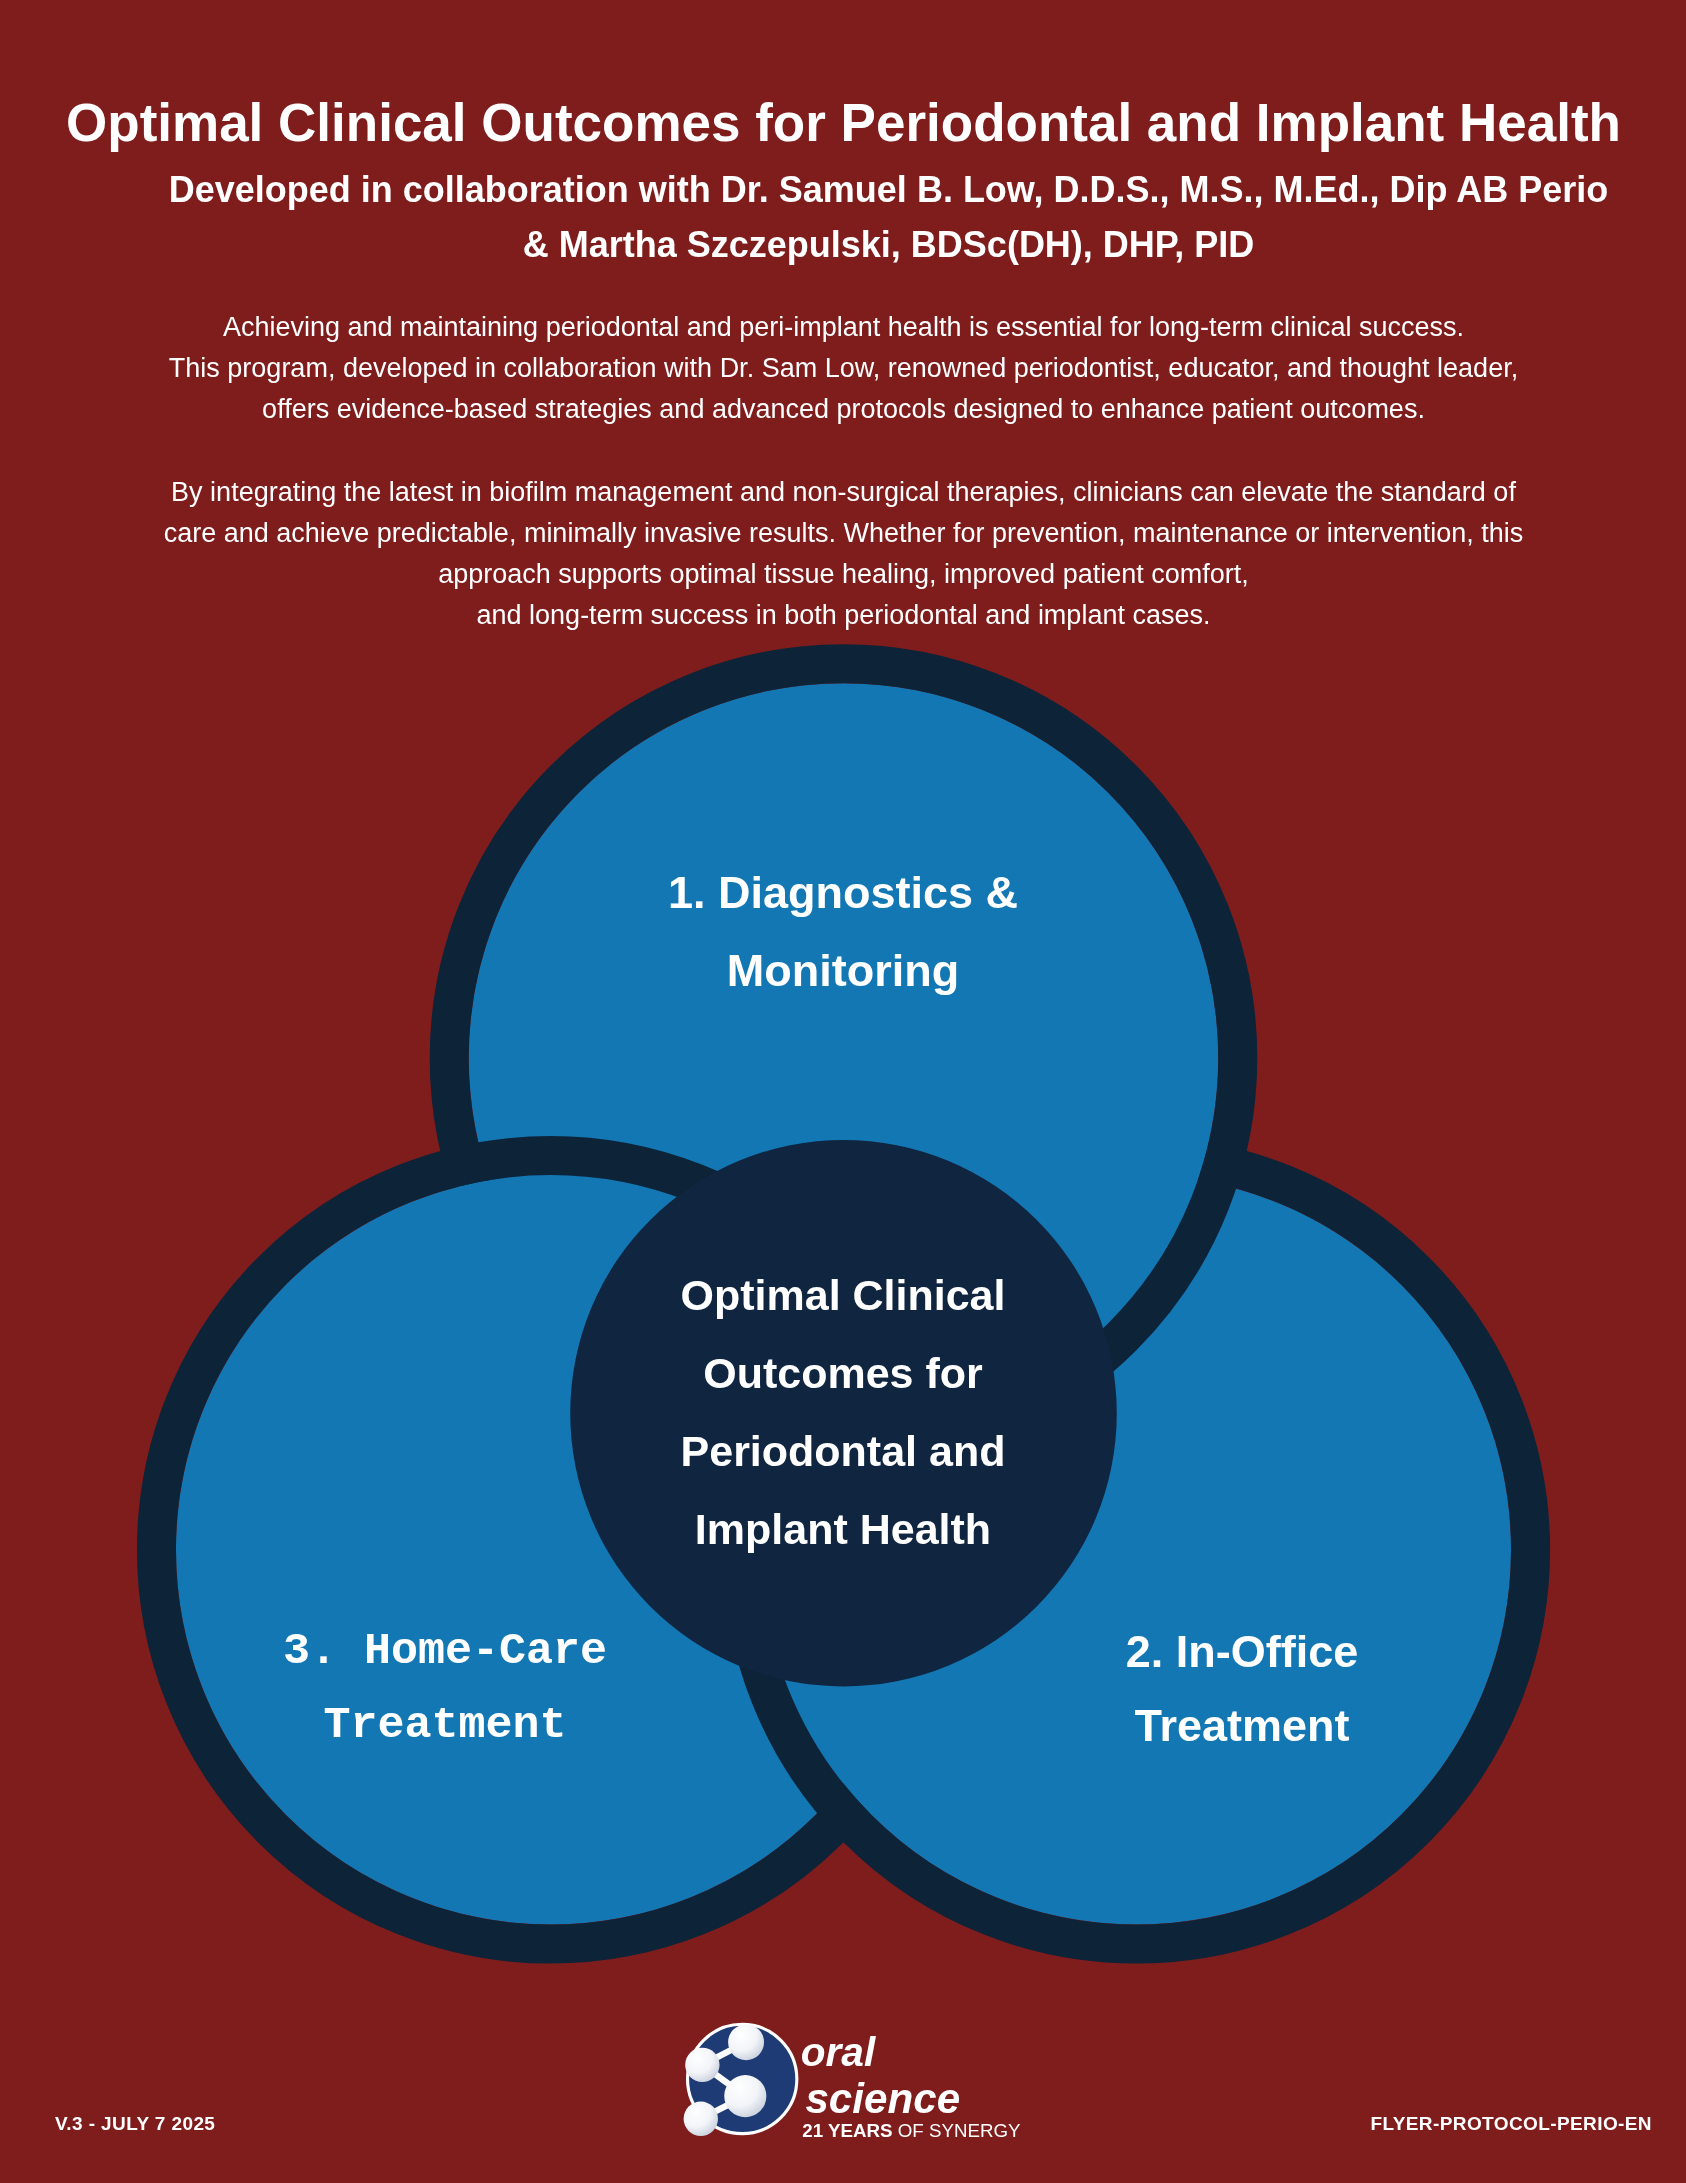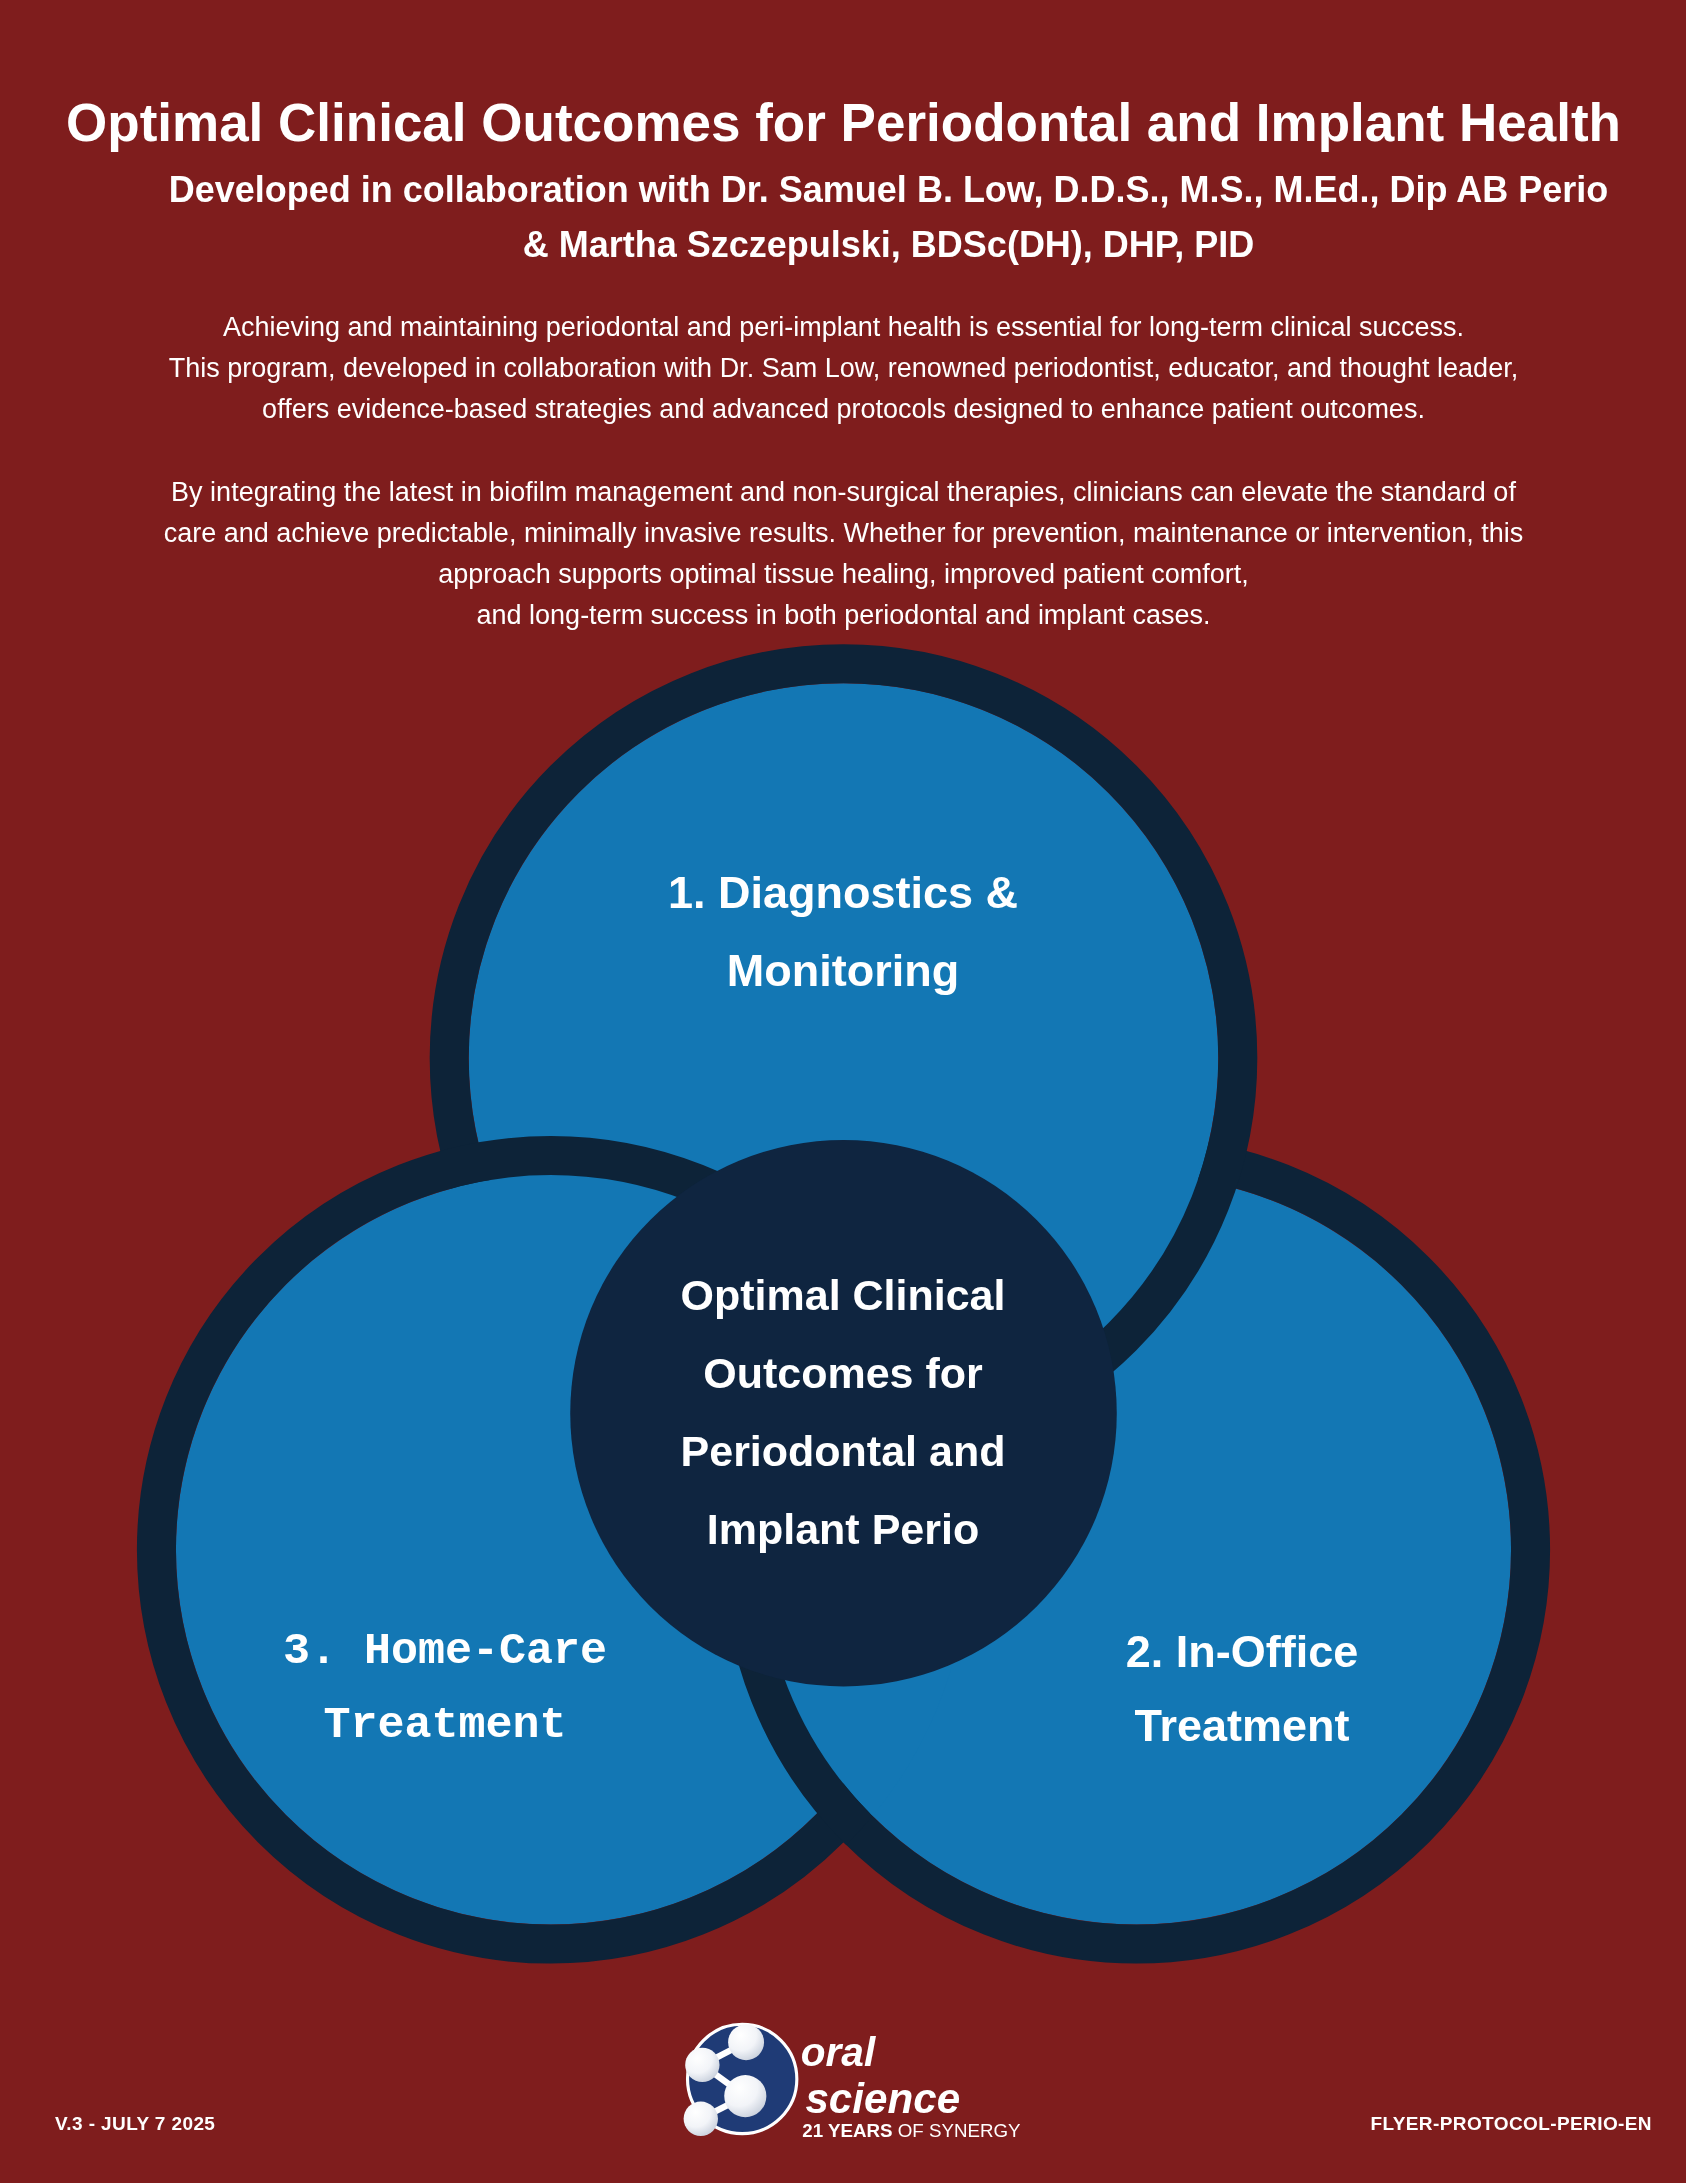--- a/index.html
+++ b/index.html
@@ -96,21 +96,21 @@
 
   <div class="venn-label side" style="left:1242px;top:1615px;">
     <div>2. In-Office</div>
     <div>Treatment</div>
   </div>
 
   <div class="center-title">
     <div>Optimal Clinical</div>
     <div>Outcomes for</div>
     <div>Periodontal and</div>
-    <div>Implant Perio</div>
+    <div>Implant Health</div>
   </div>
 
   <svg class="logo-svg" viewBox="0 0 470 210" xmlns="http://www.w3.org/2000/svg" aria-hidden="true">
     <defs>
       <radialGradient id="sphereGrad" cx="35%" cy="30%" r="80%">
         <stop offset="0%" stop-color="#FFFFFF"></stop>
         <stop offset="55%" stop-color="#F2F4F8"></stop>
         <stop offset="100%" stop-color="#C4CCD9"></stop>
       </radialGradient>
     </defs>

